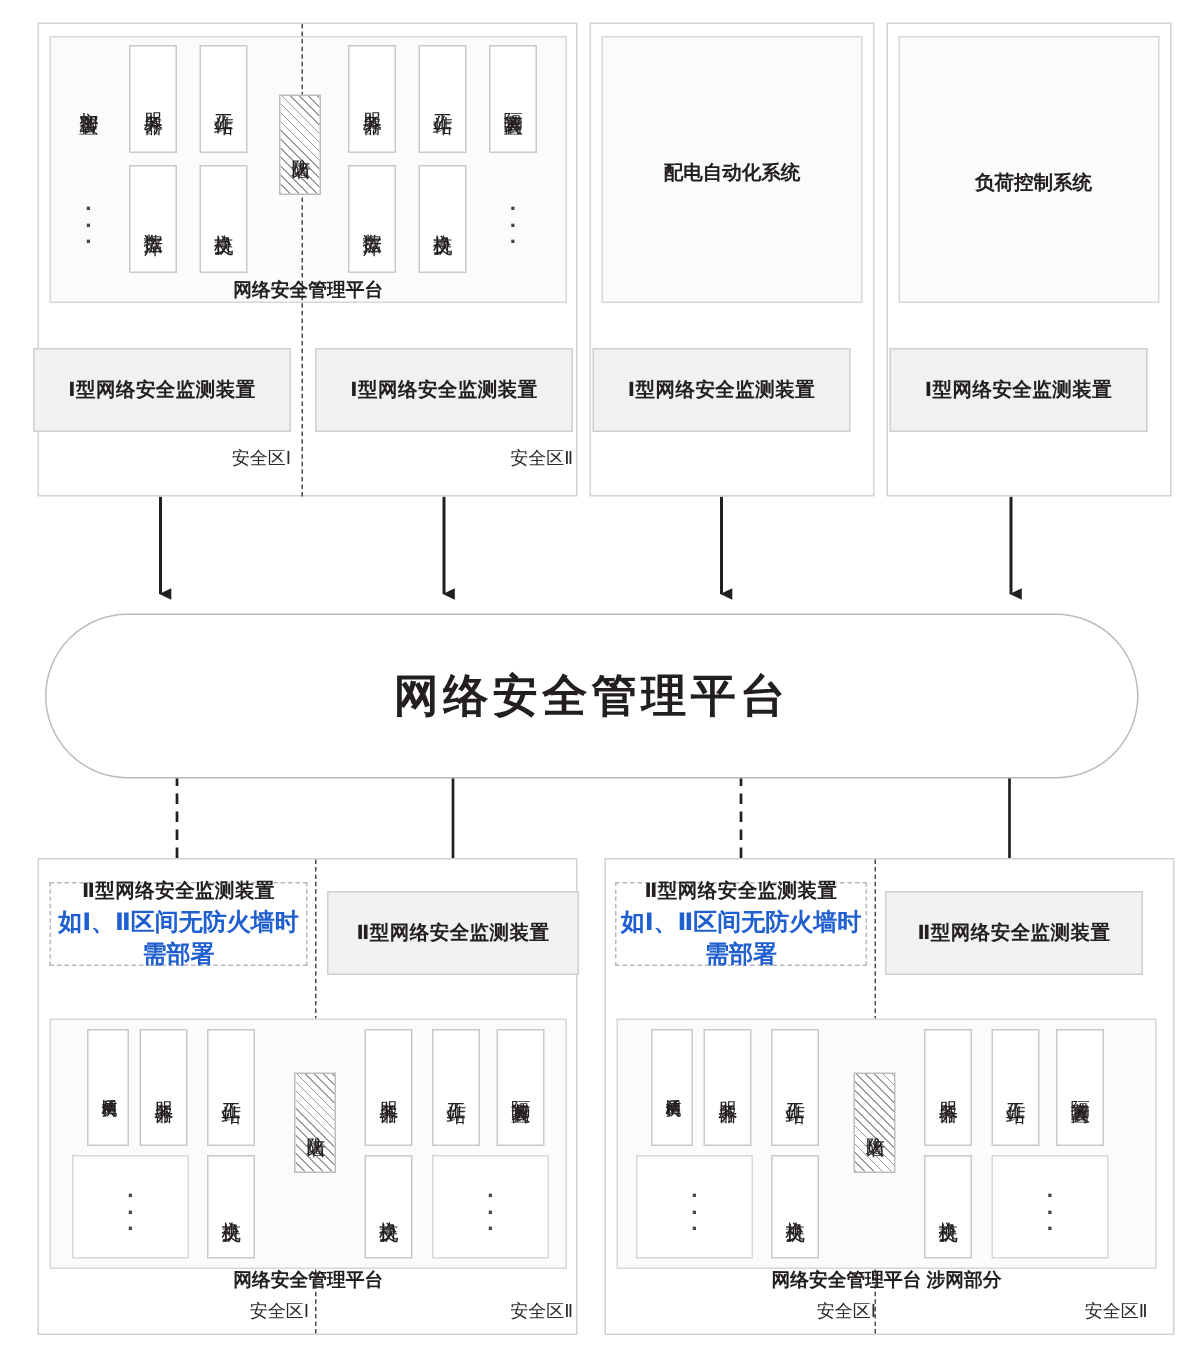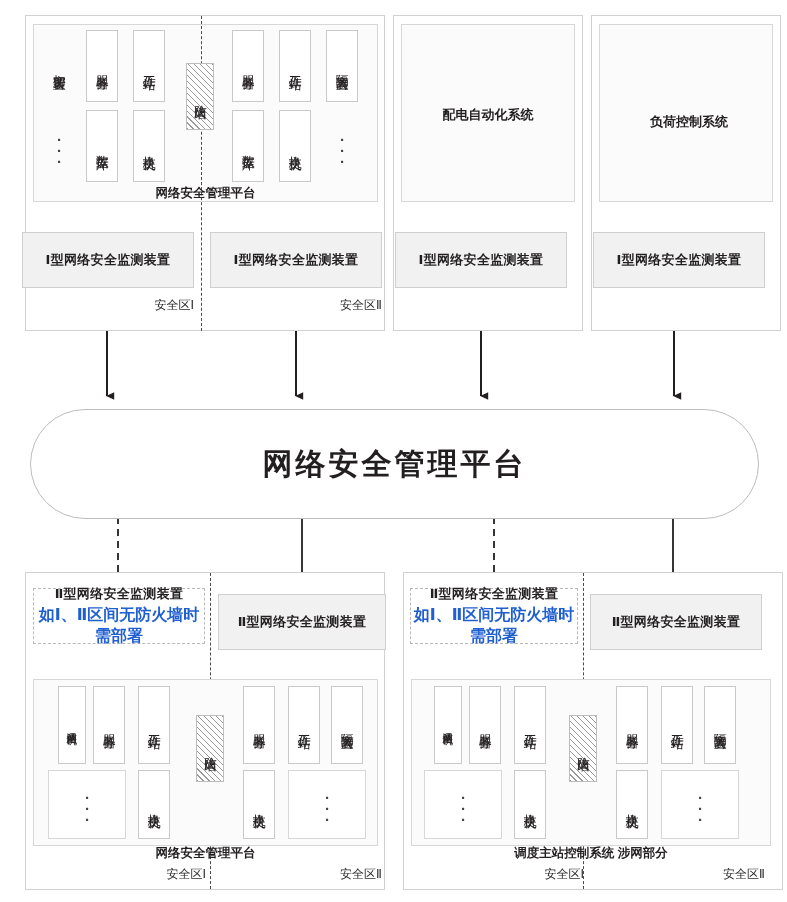--- a/index.html
+++ b/index.html
@@ -407,18 +407,18 @@
   </div>
   <div class="chip" style="left:704px;top:686px;width:32px;height:78px;">
     <span class="vtxt">隔离装置</span>
   </div>
   <div class="dots bordered" style="left:661px;top:770px;width:78px;height:69px;">
     <span>.</span>
       <span>.</span>
       <span>.</span>
   </div>
 
-  <div class="caption" style="left:411px;top:845px;width:360px;">调度主站控制系统  涉网部分</div>
+  <div class="caption" style="left:411px;top:845px;width:360px;">网络安全管理平台  涉网部分</div>
 
   <div class="zonelabel" style="left:406px;top:866px;width:178px;">安全区Ⅰ</div>
   <div class="zonelabel" style="left:587px;top:866px;width:178px;">安全区Ⅱ</div>
 
 </div>
 
 </body></html>

